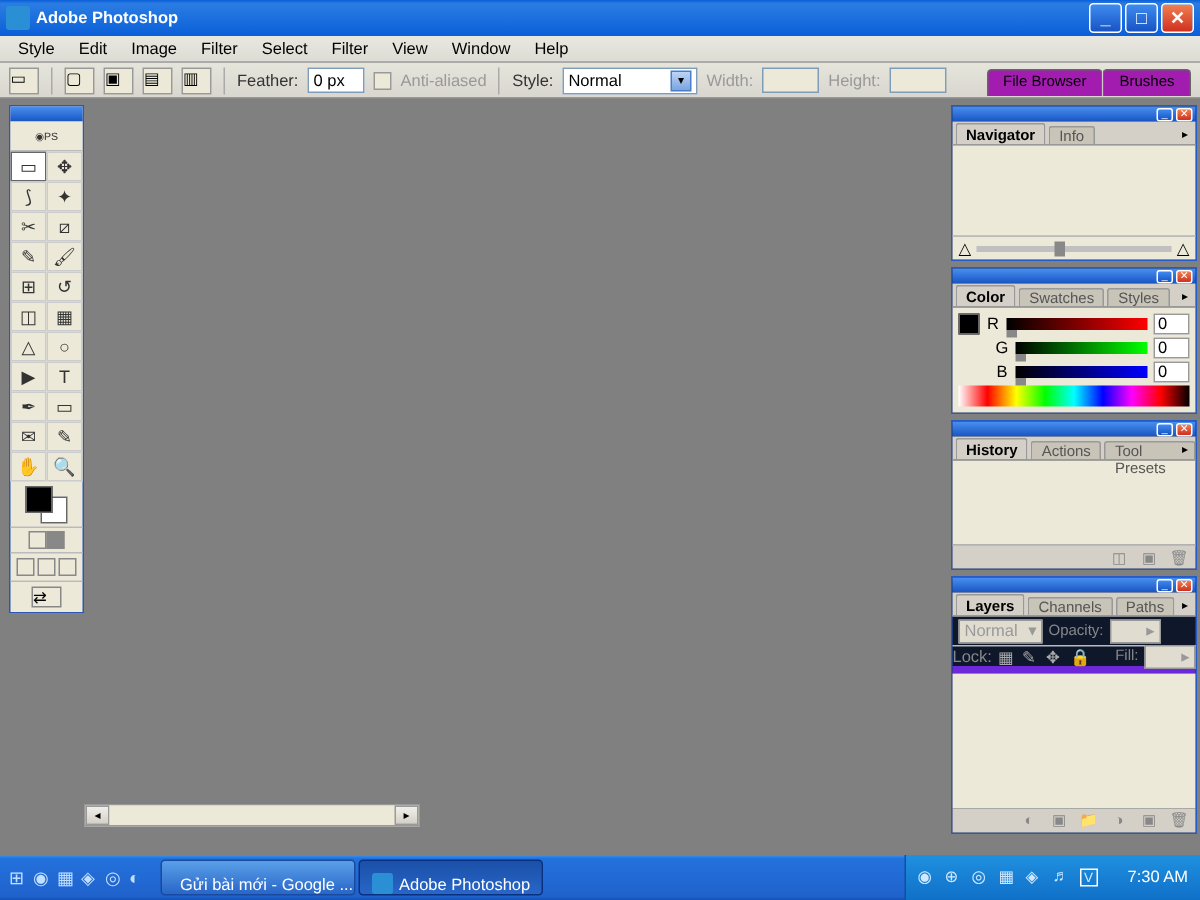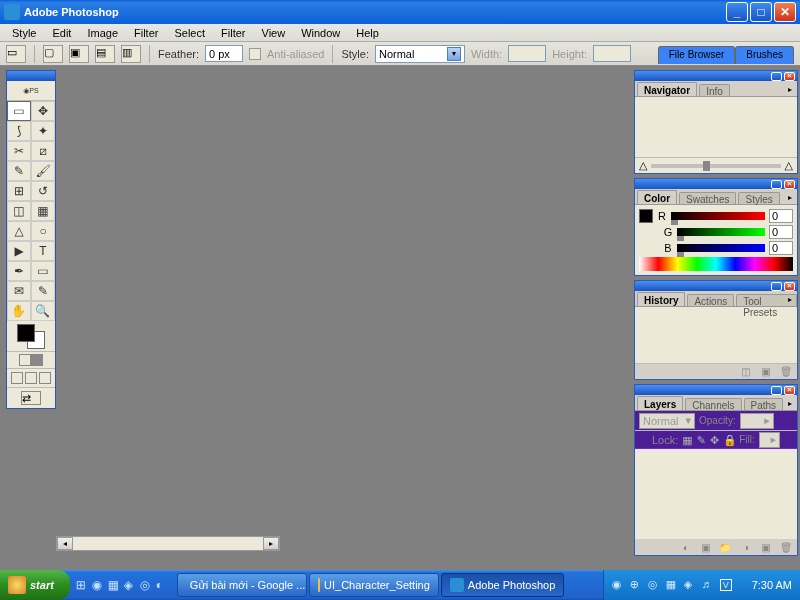--- a/index.html
+++ b/index.html
@@ -22,21 +22,21 @@
 .optionsbar { height: 24px; background: linear-gradient(#e6e5dc,#d8d6ce); display: flex; align-items: center; padding: 0 6px; border-bottom: 1px solid #888; gap: 6px; }
 .opt-btn { width: 20px; height: 18px; border: 1px solid #999; background: #ece9d8; cursor: pointer; }
 .sep { width: 1px; height: 18px; background: #aaa; margin: 0 2px; }
 .opt-label { color: #333; }
 .opt-input { width: 38px; height: 17px; border: 1px solid #7f9db9; background: white; padding: 0 3px; }
 .opt-input.dis { background: #ece9d8; color: #999; }
 .opt-check { width: 12px; height: 12px; border: 1px solid #999; background: #ece9d8; }
 .opt-select { width: 90px; height: 18px; border: 1px solid #7f9db9; background: white; padding: 0 3px; display: flex; align-items: center; justify-content: space-between; cursor: pointer; }
 .opt-select .arr { width: 14px; height: 14px; background: linear-gradient(#bcd4f6,#7aa5e0); border: 1px solid #4a7ec8; display: flex; align-items: center; justify-content: center; font-size: 8px; }
 .dock-tabs { position: absolute; right: 6px; top: 44px; display: flex; gap: 0; }
-.dock-tab { height: 18px; padding: 2px 10px; background: #3b82f6; border: 1px solid #666; border-bottom: none; border-radius: 3px 3px 0 0; font-size: 10px; cursor: pointer; margin-top: 2px; }
+.dock-tab { height: 18px; padding: 2px 10px; background: #a21caf; border: 1px solid #666; border-bottom: none; border-radius: 3px 3px 0 0; font-size: 10px; cursor: pointer; margin-top: 2px; }
 
 
 .toolbox { position: absolute; left: 6px; top: 70px; width: 50px; background: #ece9d8; border: 1px solid #2857b6; }
 .tb-title { height: 10px; background: linear-gradient(#4a90f0,#1854c4); }
 .tb-logo { height: 20px; background: #ece9d8; display: flex; align-items: center; justify-content: center; border-bottom: 1px solid #bbb; color: #333; font-size: 7px; }
 .tb-grid { display: grid; grid-template-columns: 1fr 1fr; }
 .tool { width: 24px; height: 20px; border: 1px solid #ccc; background: #ece9d8; display: flex; align-items: center; justify-content: center; cursor: pointer; color: #333; font-size: 12px; position: relative; }
 .tool.sel { background: #fff; border: 1px solid #666; }
 .tb-colors { padding: 4px; display: flex; justify-content: center; position: relative; height: 30px; }
 .fg-col { width: 18px; height: 18px; background: #000; border: 1px solid #666; position: absolute; left: 10px; top: 3px; z-index: 2; }
@@ -50,21 +50,21 @@
 .jump-btn { width: 20px; height: 14px; background: #ece9d8; border: 1px solid #888; cursor: pointer; }
 
 
 .canvas { position: absolute; left: 56px; top: 66px; right: 170px; bottom: 32px; background: #808080; }
 .hscroll { position: absolute; left: 0; bottom: 17px; height: 15px; width: 224px; background: #ece9d8; border: 1px solid #999; display: flex; }
 .scroll-btn { width: 16px; height: 13px; background: linear-gradient(#f0f0e8,#d4d0c8); border: 1px solid #999; display: flex; align-items: center; justify-content: center; font-size: 8px; cursor: pointer; }
 .scroll-track { flex: 1; background: #ece9d8; }
 
 
 .panel-col { position: absolute; right: 2px; top: 70px; width: 164px; display: flex; flex-direction: column; gap: 4px; }
-.panel { border: 1px solid #265bc7; background: #4c1d95; }
+.panel { border: 1px solid #265bc7; background: #0f172a; }
 .panel-tb { height: 10px; background: linear-gradient(#4a90f0,#1854c4); display: flex; justify-content: flex-end; align-items: center; padding: 0 2px; gap: 2px; }
 .panel-min, .panel-close { width: 11px; height: 9px; background: linear-gradient(#3e8bf0,#1854c4); border: 1px solid white; border-radius: 2px; font-size: 7px; color: white; display: flex; align-items: center; justify-content: center; cursor: pointer; }
 .panel-close { background: linear-gradient(#f08050,#d03020); }
 .panel-tabs { height: 16px; background: #d4d0c8; display: flex; border-bottom: 1px solid #999; position: relative; }
 .ptab { padding: 2px 6px; font-size: 10px; border: 1px solid #999; border-bottom: none; margin-top: 1px; margin-left: 2px; background: #d4d0c8; border-radius: 2px 2px 0 0; cursor: pointer; font-weight: bold; }
 .ptab.inactive { margin-top: 3px; padding: 1px 6px; color: #555; font-weight: normal; background: #c8c4b8; }
 .panel-menu { position: absolute; right: 2px; top: 3px; width: 10px; height: 10px; display: flex; align-items: center; justify-content: center; font-size: 8px; cursor: pointer; }
 .panel-body { background: #ece9d8; }
 .nav-body { height: 60px; position: relative; background: #ece9d8; }
 .nav-foot { height: 16px; background: #ece9d8; border-top: 1px solid #bbb; display: flex; align-items: center; padding: 0 4px; gap: 4px; }
@@ -82,31 +82,31 @@
 .slider-thumb { position: absolute; left: 0; top: 8px; width: 7px; height: 5px; background: #888; }
 .color-val { width: 24px; height: 14px; border: 1px solid #999; background: white; padding: 0 2px; }
 .spectrum { height: 14px; background: linear-gradient(to right, #fff, #f00, #ff0, #0f0, #0ff, #00f, #f0f, #f00, #000); margin-top: 2px; cursor: crosshair; }
 .hist-body { height: 56px; background: #ece9d8; }
 .hist-foot { height: 16px; background: #d4d0c8; border-top: 1px solid #bbb; display: flex; justify-content: flex-end; align-items: center; padding: 0 4px; gap: 6px; }
 .foot-btn { width: 14px; height: 12px; display: flex; align-items: center; justify-content: center; font-size: 10px; color: #888; cursor: pointer; }
 .lay-body { height: 90px; }
 .lay-opts { height: 20px; display: flex; align-items: center; padding: 0 4px; gap: 4px; border-bottom: 1px solid #bbb; }
 .lay-select { width: 56px; height: 16px; border: 1px solid #999; background: #e0ddd0; color: #999; padding: 0 3px; display: flex; align-items: center; justify-content: space-between; font-size: 10px; }
 .lay-lab { color: #888; font-size: 10px; }
-.lay-lock { height: 18px; display: flex; align-items: center; padding: 0 17px; gap: 4px; border-bottom: 1px solid #6d28d9; color: #888; font-size: 10px; }
+.lay-lock { height: 18px; display: flex; align-items: center; padding: 0 0; gap: 4px; border-bottom: 5px solid #6d28d9; color: #888; font-size: 10px; }
 .lock-icon { width: 12px; height: 12px; color: #aaa; }
 .lay-foot { height: 16px; background: #d4d0c8; display: flex; justify-content: flex-end; align-items: center; padding: 0 4px; gap: 6px; }
 
 
 .taskbar { position: absolute; left: 0; bottom: 0; right: 0; height: 30px; background: linear-gradient(to bottom, #3a94f0 0%, #2371dc 8%, #2062cc 92%, #1550b8 100%); display: flex; align-items: center; }
 .start { height: 30px; padding: 0 16px 0 8px; background: linear-gradient(to bottom, #53b748 0%, #2b8c1e 50%, #207016 100%); border-radius: 0 12px 12px 0; color: white; font-weight: bold; font-style: italic; font-size: 15px; display: flex; align-items: center; gap: 4px; cursor: pointer; }
 .start::before { content: ""; width: 18px; height: 18px; background: radial-gradient(#f0e060,#e08030); border-radius: 2px; }
 .ql { display: flex; gap: 2px; padding: 0 6px; }
 .ql-btn { width: 14px; height: 18px; cursor: pointer; color: #c0e0ff; font-size: 12px; display: flex; align-items: center; }
-.task-btn { height: 24px; padding: 0 8px; margin: 0 1px; background: linear-gradient(#5aa0e8,#2866c8); border: 1px solid #1a4aa0; border-radius: 3px; color: white; display: flex; align-items: center; gap: 4px; cursor: pointer; max-width: 130px; overflow: hidden; white-space: nowrap; font-size: 10px; }
+.task-btn { height: 24px; padding: 0 8px; margin: 0 1px; background: linear-gradient(#5aa0e8,#2866c8); border: 1px solid #1a4aa0; border-radius: 3px; color: white; display: flex; align-items: flex-end; gap: 4px; cursor: pointer; max-width: 130px; overflow: hidden; white-space: nowrap; font-size: 10px; }
 .task-btn.active { background: linear-gradient(#1a50a8,#2866c8); border: 1px solid #0a3080; }
 .task-ico { width: 14px; height: 14px; background: #f0c040; border-radius: 2px; }
 .tray { margin-left: auto; height: 30px; background: linear-gradient(#2090e0,#1070c8); display: flex; align-items: center; padding: 0 8px; gap: 4px; border-left: 1px solid #1050a0; }
 .tray-ico { width: 14px; height: 14px; color: #d0e8ff; font-size: 11px; cursor: pointer; }
 .clock { color: white; margin-left: 16px; font-size: 11px; }
 </style>
 </head>
 <body>
 
 <div class="titlebar">
@@ -335,38 +335,31 @@
       <div class="foot-btn">▣</div>
       <div class="foot-btn">📁</div>
       <div class="foot-btn">◑</div>
       <div class="foot-btn">▣</div>
       <div class="foot-btn">🗑</div>
     </div>
   </div>
 </div>
 
 <div class="taskbar">
-  <div class="start">
-    <span>start</span>
-  </div>
   <div class="ql">
     <div class="ql-btn">⊞</div>
     <div class="ql-btn">◉</div>
     <div class="ql-btn">▦</div>
     <div class="ql-btn">◈</div>
     <div class="ql-btn">◎</div>
     <div class="ql-btn">◐</div>
   </div>
   <div class="task-btn">
     <div class="task-ico"></div>
     <span>Gửi bài mới - Google ...</span>
-  </div>
-  <div class="task-btn">
-    <div class="task-ico"></div>
-    <span>UI_Character_Setting</span>
   </div>
   <div class="task-btn active">
     <div class="task-ico" style="background:#2a8fd4"></div>
     <span>Adobe Photoshop</span>
   </div>
   <div class="tray">
     <div class="tray-ico">◉</div>
     <div class="tray-ico">⊕</div>
     <div class="tray-ico">◎</div>
     <div class="tray-ico">▦</div>

